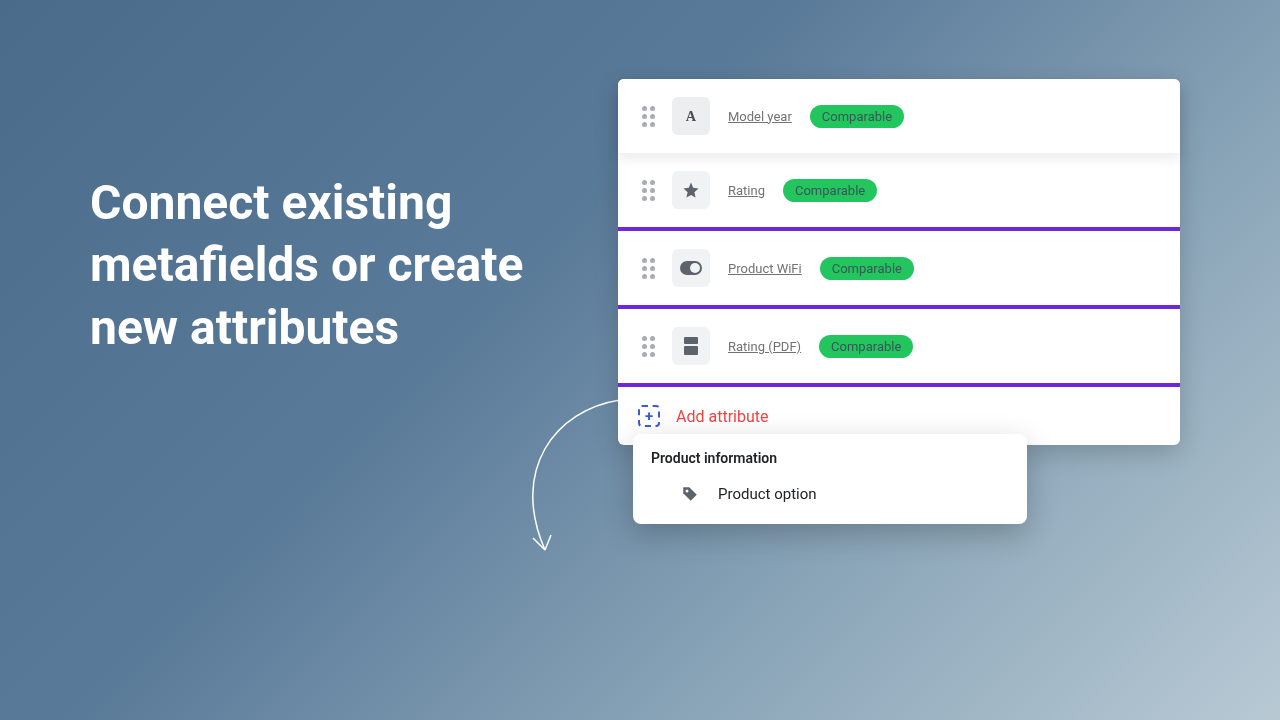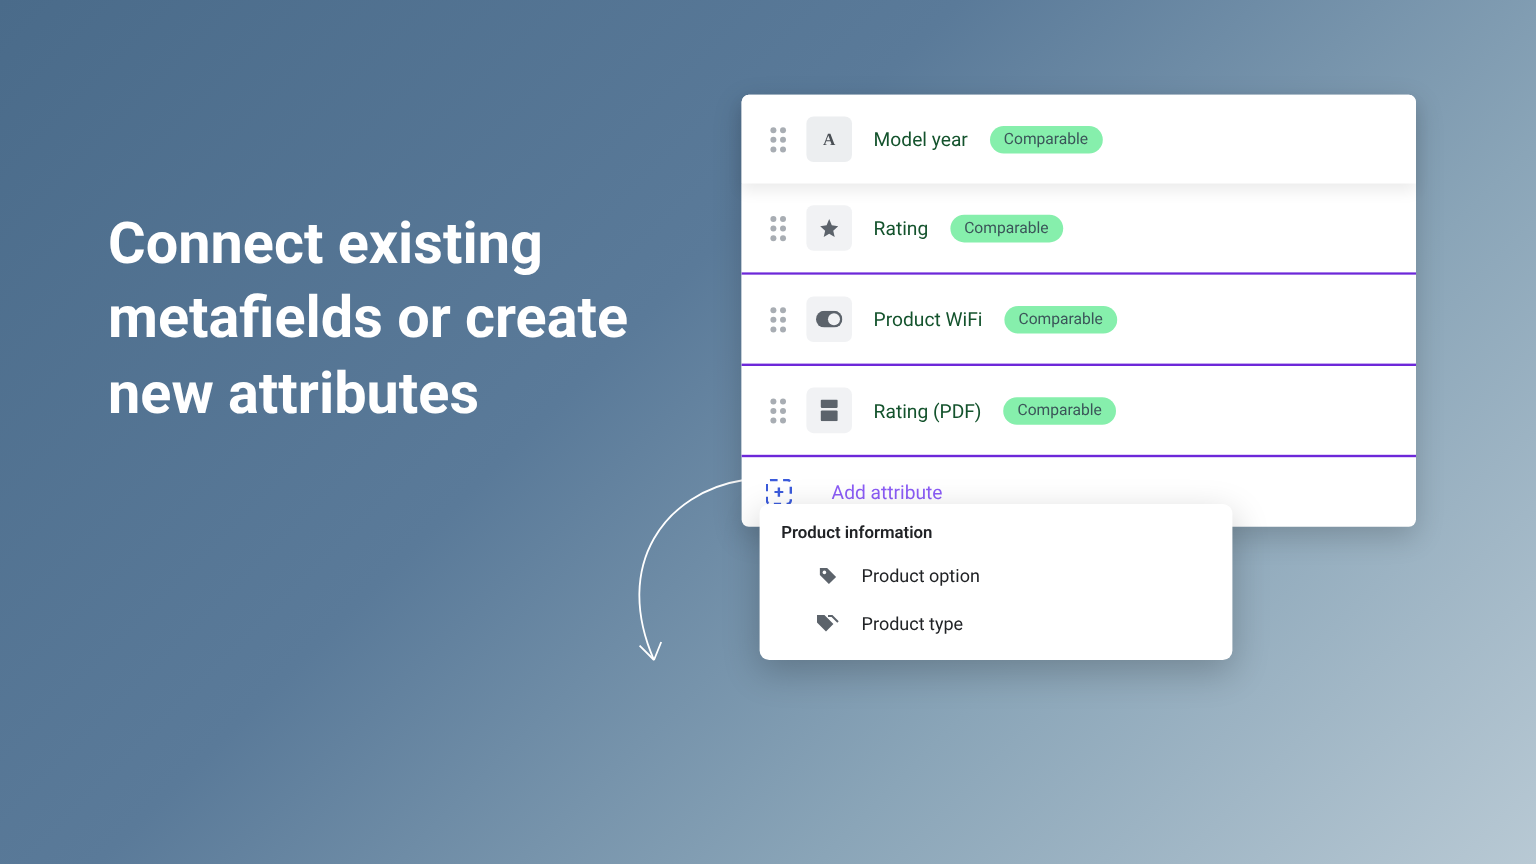--- a/index.html
+++ b/index.html
@@ -34,21 +34,21 @@
   top: 79px;
   width: 562px;
   background: #fff;
   border-radius: 6px;
   box-shadow: 0 8px 24px rgba(0,0,0,0.18);
 }
 .attr-row {
   display: flex;
   align-items: center;
   padding: 18px 20px;
-  border-bottom: 2px solid #6d28d9;
+  border-bottom: 4px solid #6d28d9;
   background: #fff;
 }
 .attr-row.first {
   box-shadow: 0 6px 12px rgba(0,0,0,0.08);
   border-radius: 6px 6px 0 0;
   position: relative;
   z-index: 2;
   border-bottom: none;
   margin-bottom: 0;
 }
@@ -75,28 +75,29 @@
   background: #f1f2f4;
   border-radius: 6px;
   display: flex;
   align-items: center;
   justify-content: center;
   margin-right: 18px;
   color: #5c636b;
 }
 .attr-row.first .type-icon { background: #eceef0; }
 .attr-label {
-  font-size: 16px;
-  color: #14532d;
+  font-size: 13px;
+  color: #737373;
   margin-right: 18px;
+  text-decoration: underline;
 }
 .attr-row.first .attr-label { font-weight: 400; }
 .badge {
   font-size: 13px;
-  background: #86efac;
+  background: #22c55e;
   color: #3b5559;
   padding: 4px 12px;
   border-radius: 14px;
 }
 .add-row {
   display: flex;
   align-items: center;
   padding: 18px 20px;
   cursor: pointer;
 }
@@ -108,27 +109,26 @@
   display: flex;
   align-items: center;
   justify-content: center;
   margin-right: 16px;
   color: #3b5bdb;
   font-weight: 700;
   font-size: 15px;
 }
 .add-label {
   font-size: 16px;
-  color: #8b5cf6;
-  margin-left: 17px;
+  color: #ef4444;
 }
 .popover {
   position: absolute;
   left: 633px;
-  top: 420px;
+  top: 434px;
   width: 394px;
   background: #fff;
   border-radius: 8px;
   box-shadow: 0 10px 30px rgba(0,0,0,0.22);
   padding: 16px 0 10px;
 }
 .popover-title {
   font-size: 14px;
   font-weight: 600;
   color: #212326;
@@ -252,24 +252,15 @@
   <div class="pop-item">
     <div class="pop-icon">
       <svg width="18" height="18" viewBox="0 0 24 24" fill="#5c636b">
           <path d="M3 3h8l10 10-8 8L3 11z"></path>
           <circle cx="8" cy="8" r="2" fill="#fff"></circle>
         </svg>
     </div>
     <span>Product option</span>
   </div>
 
-  <div class="pop-item">
-    <div class="pop-icon">
-      <svg width="20" height="18" viewBox="0 0 24 20" fill="none" stroke="#5c636b" stroke-width="2">
-          <path d="M2 2h6l8 8-6 6-8-8z" fill="#5c636b"></path>
-          <path d="M12 2h4l6 6"></path>
-        </svg>
-    </div>
-    <span>Product type</span>
-  </div>
 
 
 </div>
 
 </body></html>

